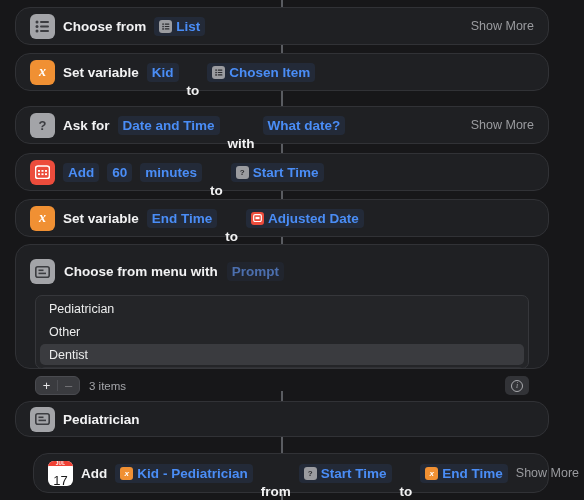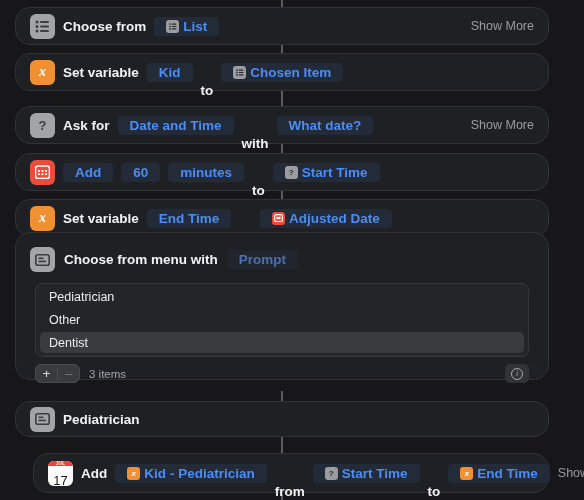--- a/index.html
+++ b/index.html
@@ -106,21 +106,21 @@
   }
   .lbl.plain { font-weight: bold; margin-top: 36px; }
 
   
   .tok {
     color: #4a8df6;
     font-size: 13.5px;
     font-weight: bold;
     background: #232a38;
     border-radius: 4px;
-    padding: 2px 12px;
+    padding: 2px 5px;
     white-space: nowrap;
     display: inline-flex;
     align-items: center;
     gap: 4px;
   }
   .tok.ph { color: #4c6fae; background: #21252e; }
 
   
   .chip {
     width: 13px; height: 13px;
@@ -337,21 +337,21 @@
           <svg width="9" height="8" viewBox="0 0 15 14">
             <rect x="0.8" y="1.2" width="13.4" height="12" rx="2.5" fill="none" stroke="#fff" stroke-width="2"></rect>
             <rect x="4" y="5" width="7" height="4" fill="#fff"></rect>
           </svg>
         </span>
         <span>Adjusted Date</span>
       </span>
     </div>
   </div>
 
-  <div class="card" style="top:232px; height:148px;">
+  <div class="card" style="top:244px; height:125px;">
     <div class="row-top">
       <span class="ico gray">
         <svg width="15" height="12" viewBox="0 0 15 12">
           <rect x="0.8" y="0.8" width="13.4" height="10.4" rx="2" fill="none" stroke="#3c3d41" stroke-width="1.6"></rect>
           <rect x="3.5" y="3.5" width="5" height="1.6" fill="#3c3d41"></rect>
           <rect x="3.5" y="6.6" width="7.5" height="1.6" fill="#3c3d41"></rect>
         </svg>
       </span>
       <span class="lbl">Choose from menu with</span>
       <span class="tok ph">Prompt</span>

